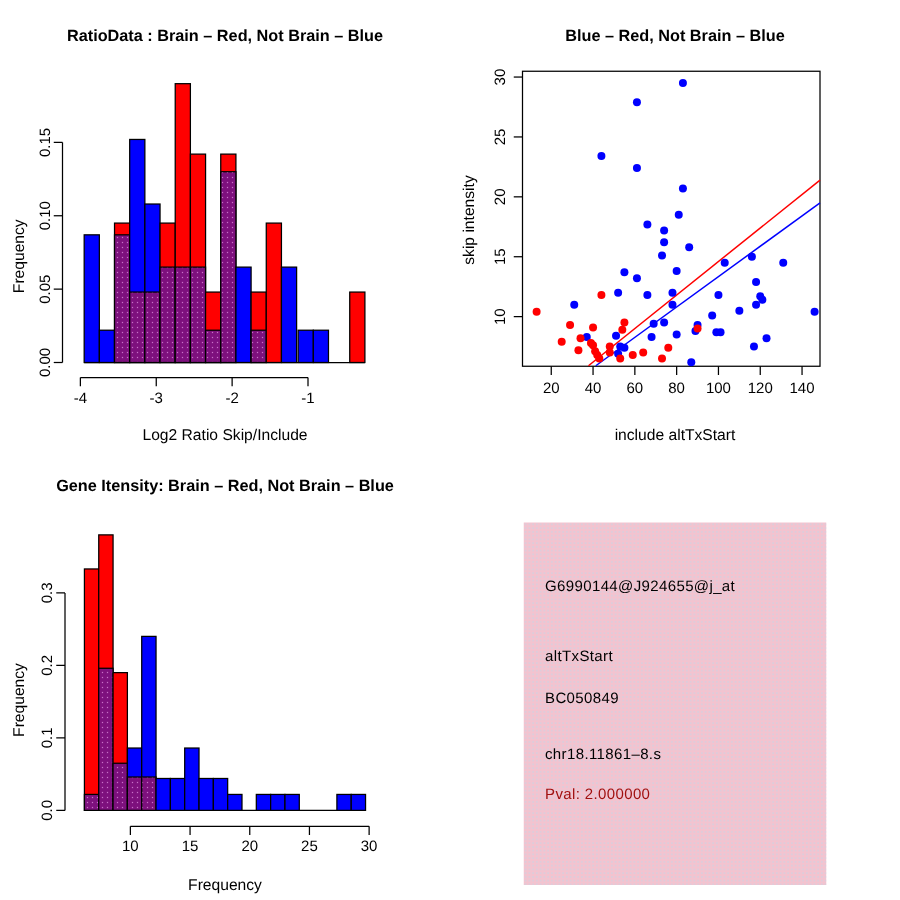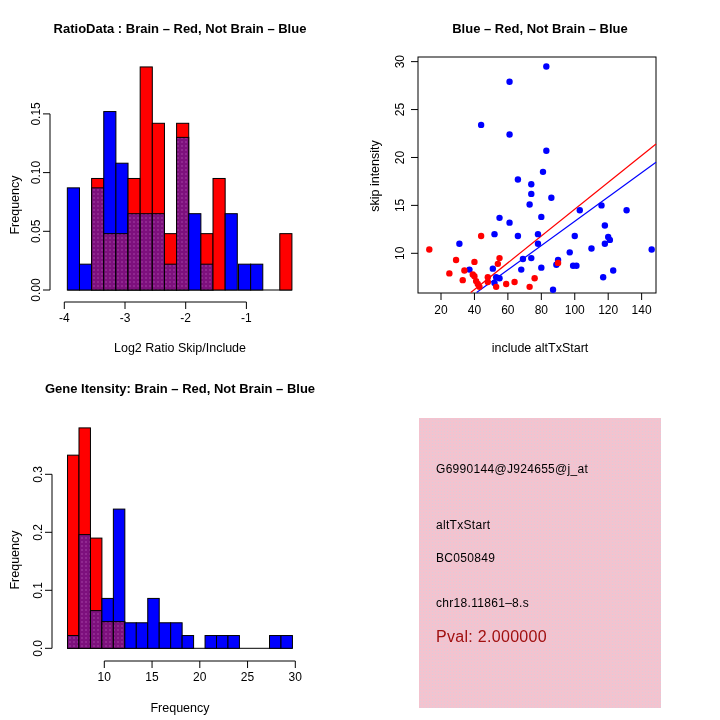--- a/index.html
+++ b/index.html
@@ -15,21 +15,21 @@
         transform:translate(-50%,-50%) rotate(-90deg);}
   #p-tl .ylab{left:15px;top:205px;}
   #p-bl .ylab{left:15px;top:200px;}
   #p-tr .ylab{left:15px;top:176px;}
   .pinkbox{position:absolute;left:59px;top:58px;width:242px;height:290px;
            background-color:#f3c3cf;
            background-image:radial-gradient(#ddccda 30%, rgba(0,0,0,0) 31%);
            background-size:3px 3px;}
   .infoline{position:absolute;left:17px;font-size:12px;color:#000;white-space:nowrap;letter-spacing:0.3px;}
   .il0{top:44px;} .il1{top:100px;} .il2{top:133px;} .il3{top:178px;}
-  .pval{position:absolute;left:17px;top:210px;font-size:16px;white-space:nowrap;letter-spacing:0.3px;}
+  .pval{position:absolute;left:17px;top:210px;font-size:12px;white-space:nowrap;letter-spacing:0.3px;}
   text{font-family:"Liberation Sans", sans-serif;fill:#000;}
 </style>
 </head>
 <body>
 
 <div id="screen">
 
   <div class="panel" id="p-tl">
     <svg id="svg-tl" width="360" height="360">
         <line x1="50" y1="290" x2="50" y2="113.9" stroke="#000"></line>

